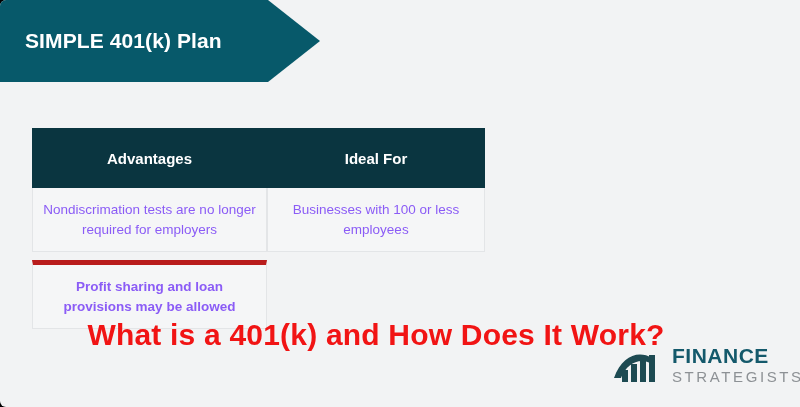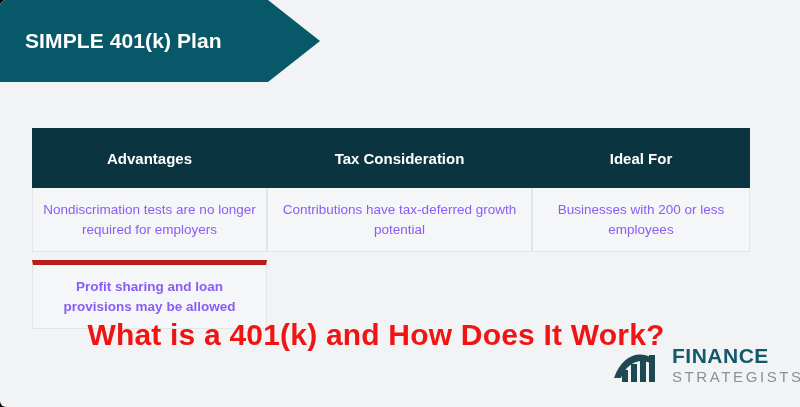--- a/index.html
+++ b/index.html
@@ -162,28 +162,24 @@
 
     <div class="cards">
 
       <div class="card col-adv">
         <div class="card-header">Advantages</div>
         <div class="card-cell">Nondiscrimation tests are no longer required for employers</div>
         <div class="card-cell spacer-gap"></div>
         <div class="card-cell second">Profit sharing and loan provisions may be allowed</div>
       </div>
 
-      <div class="card col-tax">
-        <div class="card-header">Tax Consideration</div>
-        <div class="card-cell">Contributions have tax-deferred growth potential</div>
-      </div>
 
       <div class="card col-ideal">
         <div class="card-header">Ideal For</div>
-        <div class="card-cell">Businesses with 200 or less employees</div>
+        <div class="card-cell">Businesses with 100 or less employees</div>
       </div>
 
     </div>
 
     <div class="bottom-title">What is a 401(k) and How Does It Work?</div>
 
     <div class="logo">
       <svg class="logo-mark" viewBox="0 0 56 40">
         <path d="M2 34 C10 12, 26 6, 40 14 L40 20 C28 13, 15 19, 9 34 Z" fill="#1d4a52"></path>
         <rect x="10" y="26" width="6" height="12" fill="#1d4a52"></rect>

